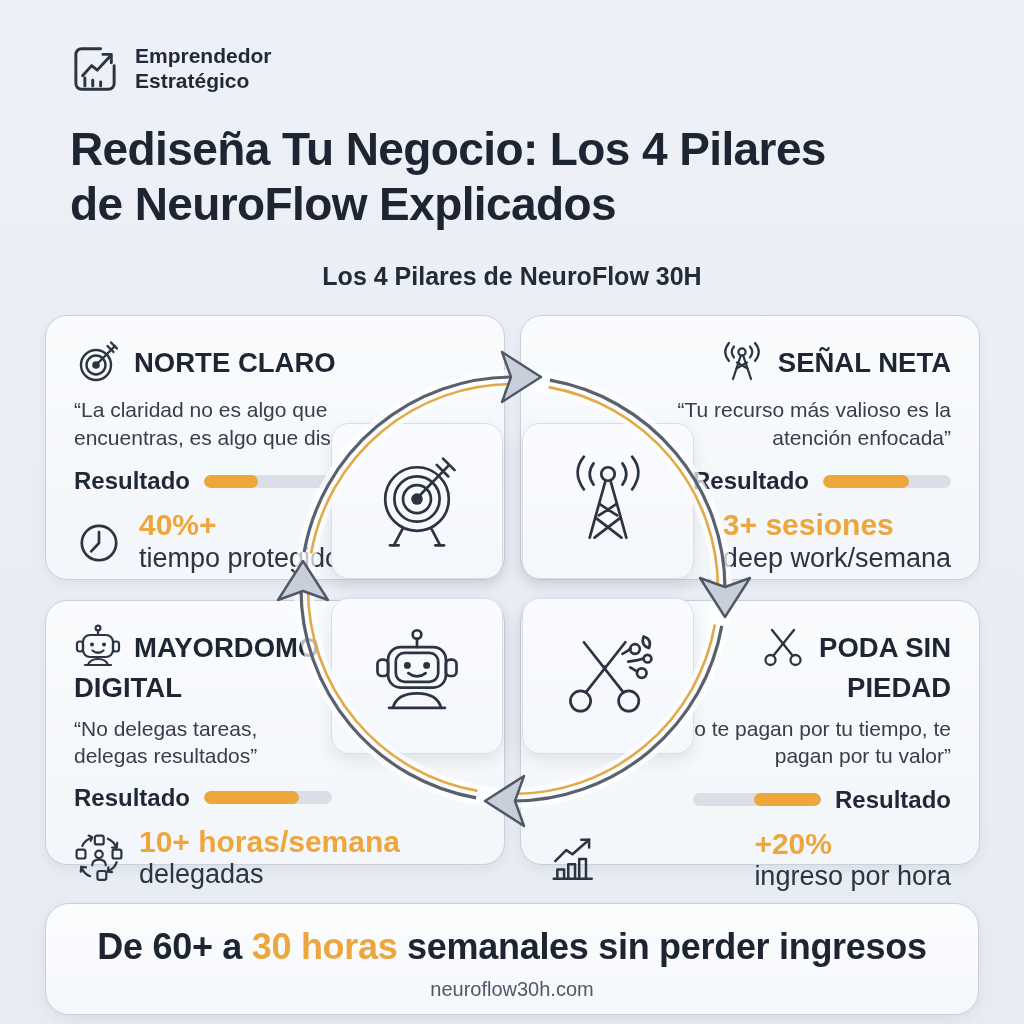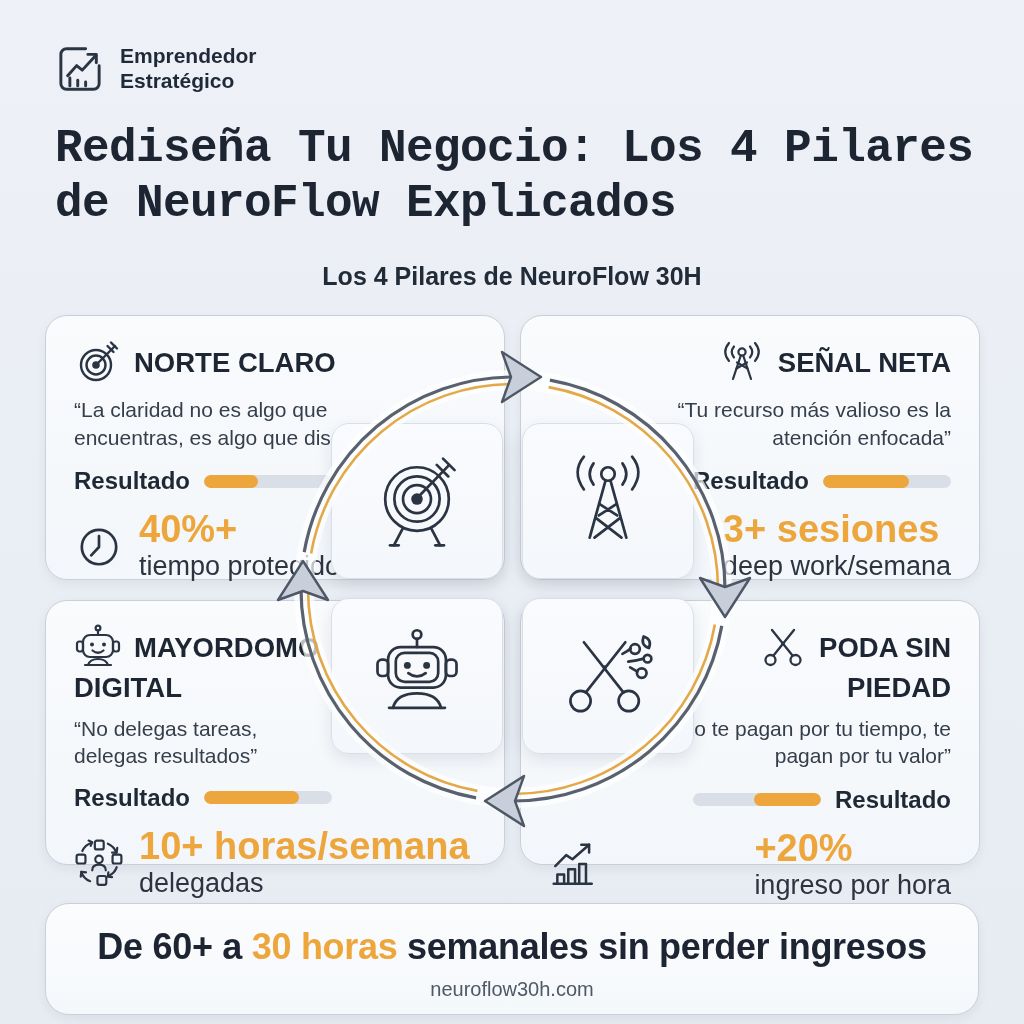--- a/index.html
+++ b/index.html
@@ -6,29 +6,29 @@
   html,body { width:1024px; height:1024px; }
   body {
     font-family:"Liberation Sans", sans-serif;
     background:linear-gradient(180deg,#eef1f7 0%, #e9edf4 55%, #e7ebf2 100%);
     color:#1e2733;
     overflow:hidden;
   }
   .stage { position:relative; width:1024px; height:1024px; }
 
   
-  .brand { position:absolute; left:53px; top:42px; display:flex; align-items:center; gap:13px; }
+  .brand { position:absolute; left:68px; top:42px; display:flex; align-items:center; gap:13px; }
   .brand-icon { width:54px; height:54px; }
   .brand-icon svg { width:100%; height:100%; display:block; }
   .brand-name { font-size:21px; font-weight:bold; line-height:1.18; color:#1f2937; }
   .brand-name span { display:block; }
 
   
-  .page-title { position:absolute; left:55px; top:122px; width:930px;
-    font-size:46px; font-weight:bold; letter-spacing:-0.6px; line-height:1.2; color:#1c2531;font-family:Liberation Mono, monospace; }
+  .page-title { position:absolute; left:70px; top:122px; width:930px;
+    font-size:46px; font-weight:bold; letter-spacing:-0.6px; line-height:1.2; color:#1c2531; }
   .page-title span { display:block; }
   .subtitle { position:absolute; left:0; top:262px; width:1024px; text-align:center;
     font-size:25px; font-weight:bold; color:#222c39; }
 
   
   .card { position:absolute; width:460px; height:265px; border-radius:22px;
     background:linear-gradient(180deg,#f9fbfd 0%, #f3f6fa 100%);
     border:1.5px solid #c9d0da; box-shadow:0 4px 12px rgba(25,35,55,.06);
     padding:22px 28px; }
   .tl { left:45px;  top:315px; }
@@ -54,21 +54,21 @@
   .result-label { font-size:24px; font-weight:bold; color:#1f2835; }
   .bar { width:128px; height:13px; border-radius:7px; background:#d9dee7; overflow:hidden; display:flex; }
   .bar-fill { height:100%; border-radius:7px; background:#EDA63C; }
   .bar.rtl .bar-fill { margin-left:auto; }
 
   .metric-row { display:flex; align-items:center; gap:15px; }
   .right .metric-row { justify-content:space-between; }
   .micon { width:50px; height:50px; flex:0 0 auto; }
   .micon svg { width:100%; height:100%; display:block; }
   .metric-text { text-align:left; }
-  .metric-value { font-size:38px; font-weight:bold; color:#EDA63C; line-height:1.08; white-space:nowrap; }
+  .metric-value { font-size:30px; font-weight:bold; color:#EDA63C; line-height:1.08; white-space:nowrap; }
   .metric-desc { font-size:27px; color:#2b3440; line-height:1.2; }
 
   
   .tile { position:absolute; width:172px; height:156px; border-radius:18px;
     background:linear-gradient(180deg,#fafbfe,#f4f7fb);
     border:1.5px solid #d9dfe9; box-shadow:0 6px 16px rgba(25,35,55,.10);
     display:flex; align-items:center; justify-content:center; }
   .tile-tl { left:331px; top:423px; }
   .tile-tr { left:522px; top:423px; }
   .tile-bl { left:331px; top:598px; }

